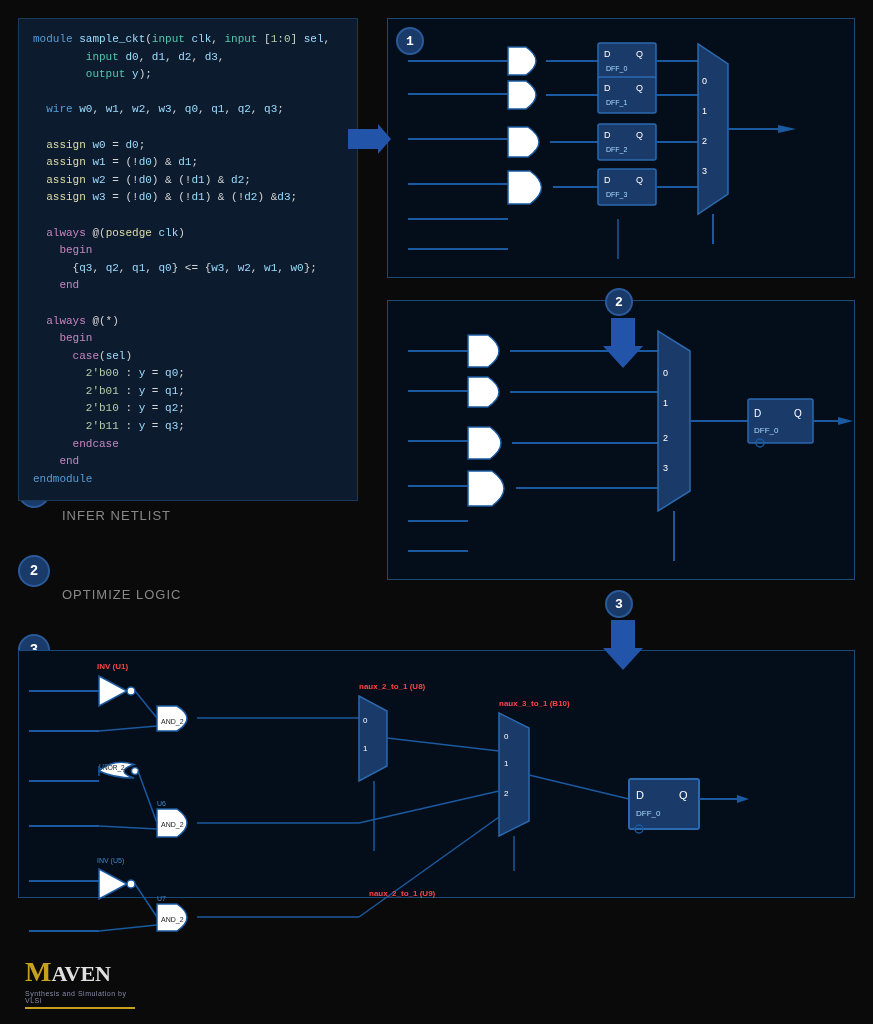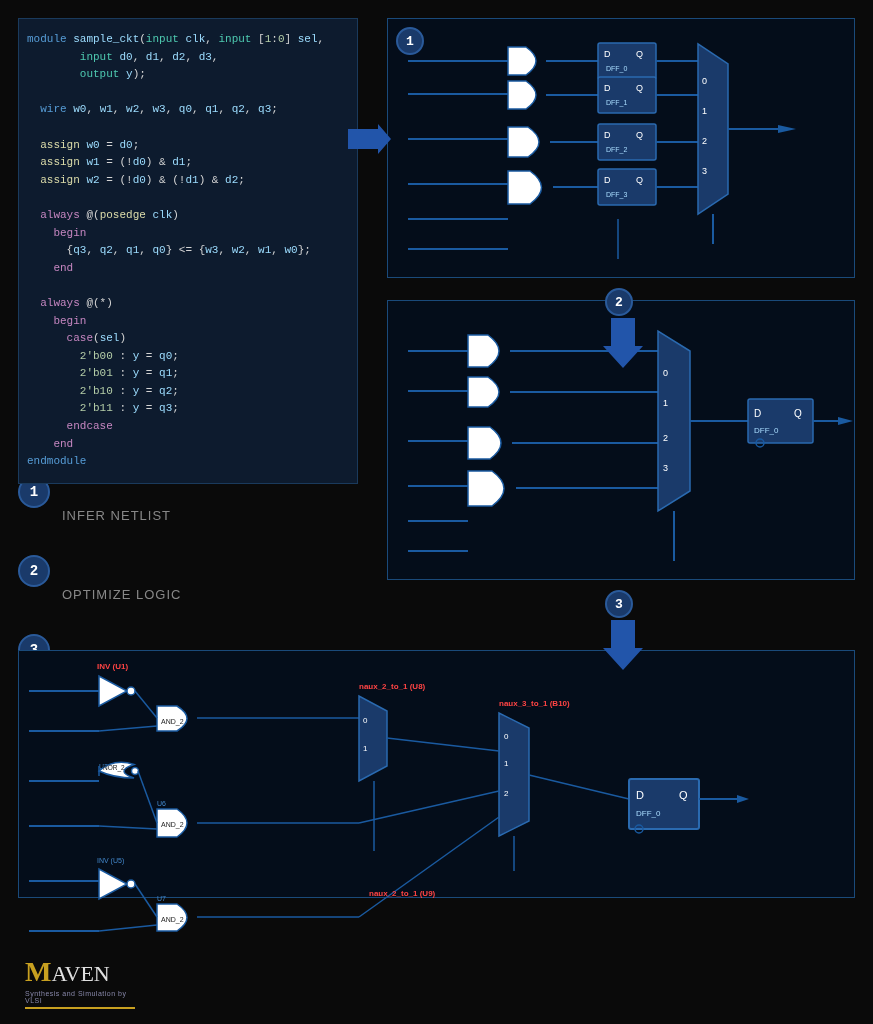--- a/index.html
+++ b/index.html
@@ -13,21 +13,21 @@
     }
 
     
     .code-panel {
       position: absolute;
       top: 18px;
       left: 18px;
       width: 340px;
       background: #0d1b2e;
       border: 1px solid #1a3a5c;
-      padding: 12px 8px;
+      padding: 12px 14px;
       font-size: 11px;
       line-height: 1.6;
       color: #c0c0c0;
       z-index: 10;
     }
     .kw-module { color: #569cd6; }
     .kw-input { color: #4ec9b0; }
     .kw-output { color: #4ec9b0; }
     .kw-wire { color: #569cd6; }
     .kw-assign { color: #dcdcaa; }
@@ -108,21 +108,21 @@
     }
     .logo-m {
       color: #c8a020;
       font-size: 28px;
       font-weight: 900;
       font-family: Arial Black;
     }
     .logo-aven {
       color: #e0e0e0;
       font-size: 22px;
-      font-weight: 400;
+      font-weight: 700;
       font-family: Arial Black;
     }
   </style>
 </head>
 <body>
 
 <div class="code-panel">
   <div>
     <span class="kw-module">module </span><span class="sig">sample_ckt</span><span class="op">(</span><span class="kw-input">input </span><span class="sig">clk</span><span class="op">, </span><span class="kw-input">input </span><span class="op">[</span><span class="num">1</span><span class="op">:</span><span class="num">0</span><span class="op">] </span><span class="sig">sel</span><span class="op">,</span>
   </div>
@@ -138,20 +138,23 @@
   </div>
   <div>&nbsp;</div>
   <div>
     &nbsp;&nbsp;<span class="kw-assign">assign </span><span class="sig">w0 </span><span class="op">= </span><span class="sig">d0</span><span class="op">;</span>
   </div>
   <div>
     &nbsp;&nbsp;<span class="kw-assign">assign </span><span class="sig">w1 </span><span class="op">= (!</span><span class="sig">d0</span><span class="op">) &amp; </span><span class="sig">d1</span><span class="op">;</span>
   </div>
   <div>
     &nbsp;&nbsp;<span class="kw-assign">assign </span><span class="sig">w2 </span><span class="op">= (!</span><span class="sig">d0</span><span class="op">) &amp; (!</span><span class="sig">d1</span><span class="op">) &amp; </span><span class="sig">d2</span><span class="op">;</span>
+  </div>
+  <div>
+    &nbsp;&nbsp;<span class="kw-assign">assign </span><span class="sig">w3 </span><span class="op">= (!</span><span class="sig">d0</span><span class="op">) &amp; (!</span><span class="sig">d1</span><span class="op">) &amp; (!</span><span class="sig">d2</span><span class="op">) &amp;</span><span class="sig">d3</span><span class="op">;</span>
   </div>
   <div>&nbsp;</div>
   <div>
     &nbsp;&nbsp;<span class="kw-always">always </span><span class="op">@(</span><span class="fn">posedge </span><span class="sig">clk</span><span class="op">)</span>
   </div>
   <div>
     &nbsp;&nbsp;&nbsp;&nbsp;<span class="kw-begin">begin</span>
   </div>
   <div>
     &nbsp;&nbsp;&nbsp;&nbsp;&nbsp;&nbsp;<span class="op">{</span><span class="sig">q3</span><span class="op">, </span><span class="sig">q2</span><span class="op">, </span><span class="sig">q1</span><span class="op">, </span><span class="sig">q0</span><span class="op">} &lt;= {</span><span class="sig">w3</span><span class="op">, </span><span class="sig">w2</span><span class="op">, </span><span class="sig">w1</span><span class="op">, </span><span class="sig">w0</span><span class="op">};</span>

